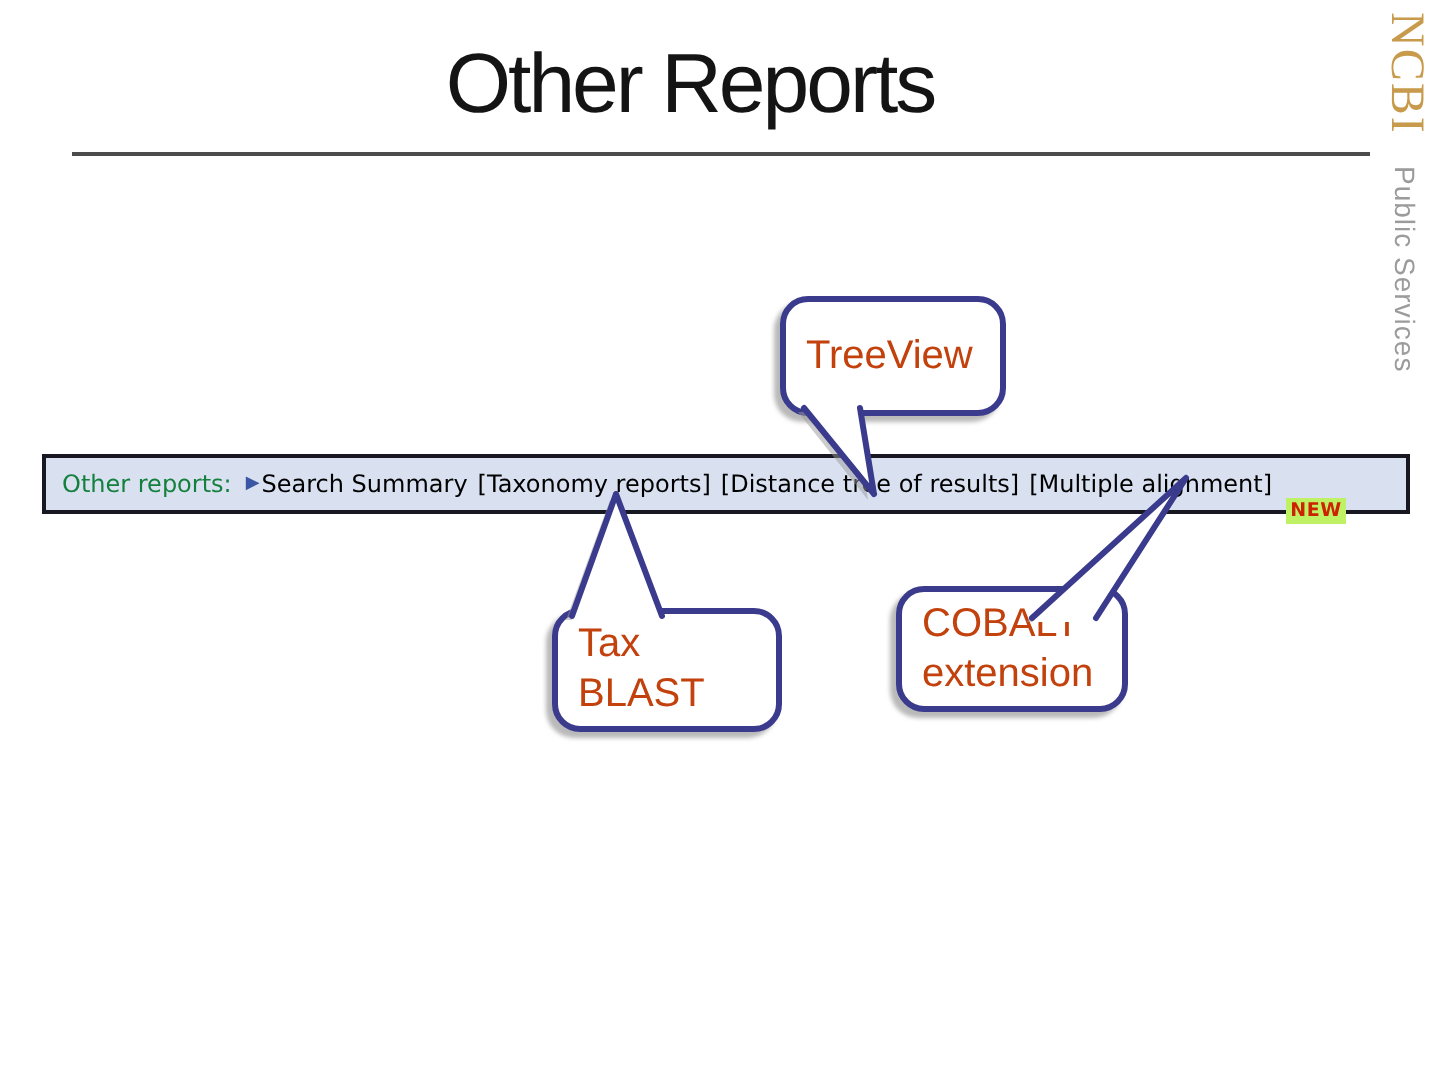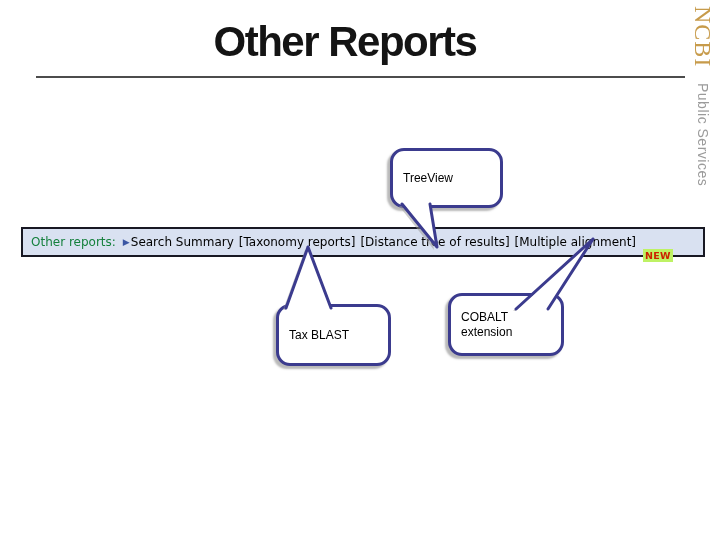--- a/index.html
+++ b/index.html
@@ -4,21 +4,21 @@
 <style>
   html,body{margin:0;padding:0;background:#e8e8e8;}
   .slide{
     position:relative;width:720px;height:540px;background:#ffffff;
     overflow:hidden;font-family:"Liberation Sans",sans-serif;
     margin:0 auto;
   }
   
   .title{
     position:absolute;top:18px;left:0;width:690px;text-align:center;
-    font-size:42px;letter-spacing:-1.5px;color:#141414;font-weight:700;
+    font-size:42px;letter-spacing:-1.5px;color:#141414;font-weight:400;
   }
   .rule{
     position:absolute;left:36px;top:76px;width:649px;height:2px;background:#4c4c4c;
   }
   
   .sidebar{
     position:absolute;top:6px;right:4px;display:flex;flex-direction:column;
     align-items:center;gap:16px;
   }
   .brand{
@@ -44,21 +44,21 @@
   .new-badge{
     background:#bef264;color:#cc2200;font-weight:bold;font-size:9.5px;
     padding:1px 2px;margin-left:2px;letter-spacing:0.3px;margin-top:26px;
   }
   
   .callout{
     position:absolute;box-sizing:border-box;background:#ffffff;
     border:3px solid #3b3b8e;border-radius:14px;
     box-shadow:-3px 3px 2px rgba(128,128,128,0.55);
     display:flex;align-items:center;padding-left:10px;
-    font-size:12px;color:#000000;z-index:2;line-height:1.25;
+    font-size:20px;color:#c2410c;z-index:2;line-height:1.25;
   }
   .callout-treeview{left:390px;top:148px;width:113px;height:60px;}
   .callout-taxblast{left:228px;top:304px;width:115px;height:62px;margin-left:48px;}
   .callout-cobalt{left:448px;top:293px;width:116px;height:63px;padding-right:6px;}
   
   .tails{
     position:absolute;left:0;top:0;width:720px;height:540px;
     pointer-events:none;z-index:3;
   }
 </style>

